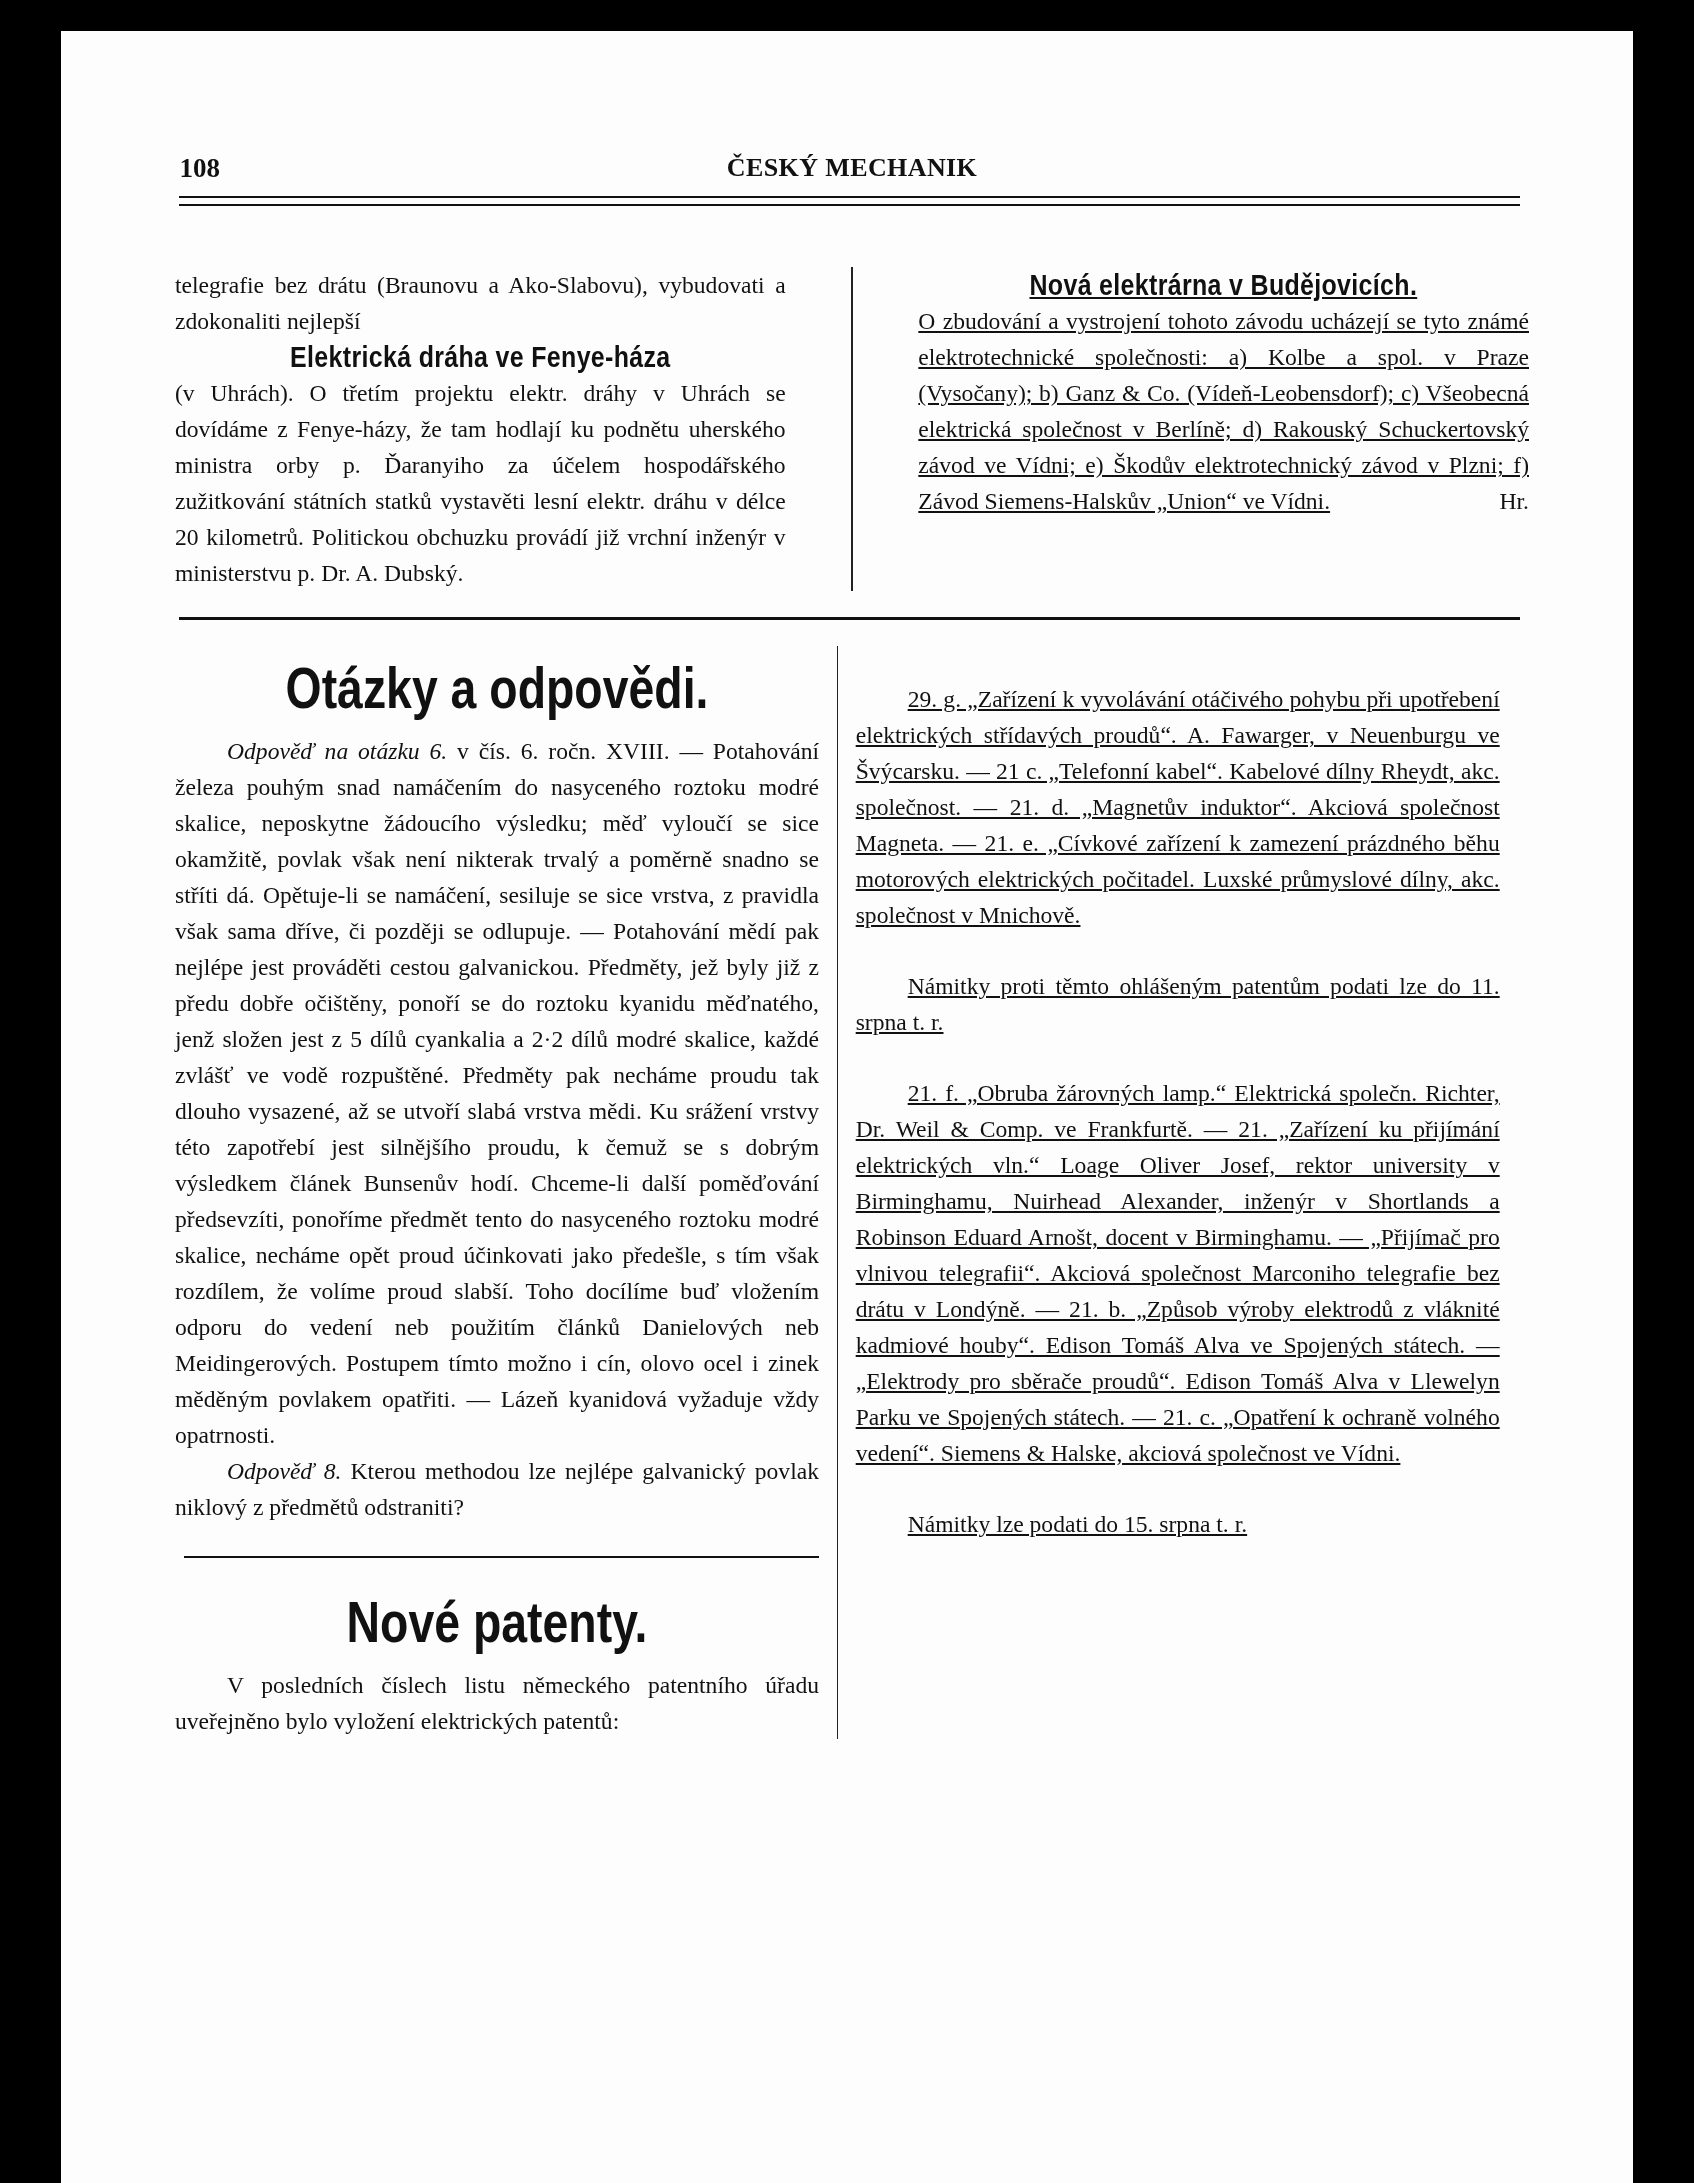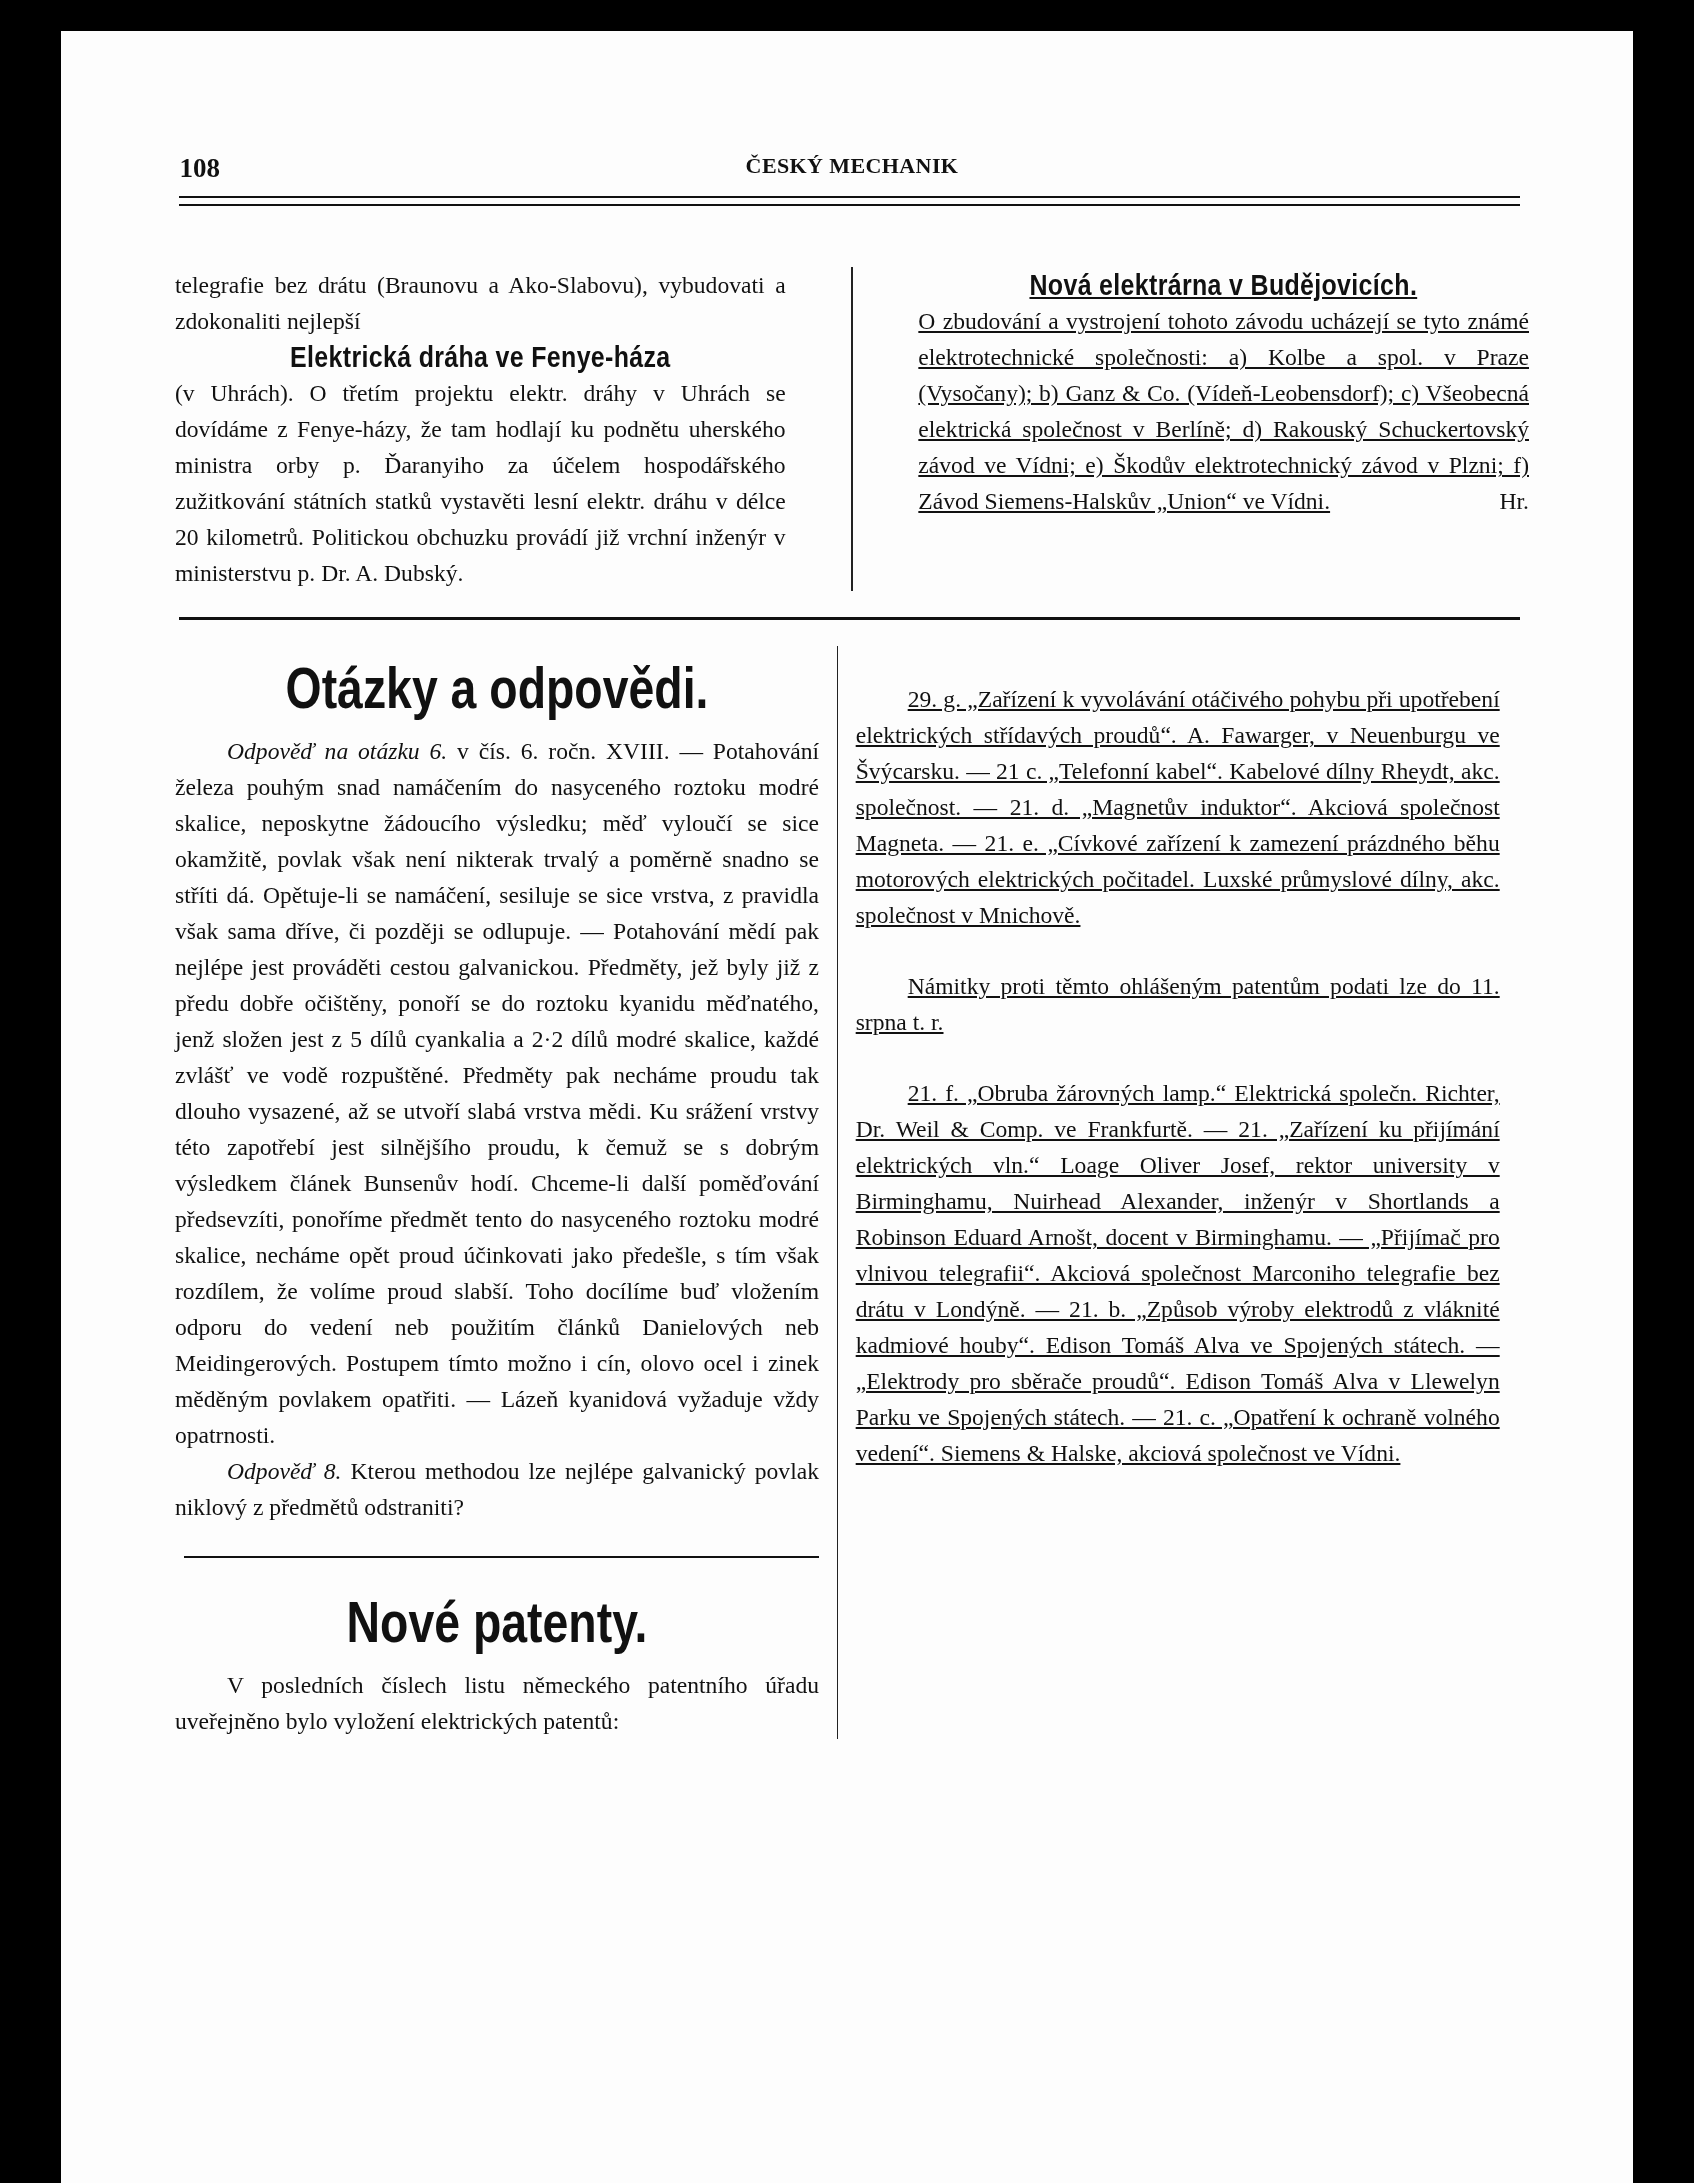--- a/index.html
+++ b/index.html
@@ -26,21 +26,21 @@
     position: relative;
     height: 48px;
   }
   .page-number {
     position: absolute; left: 4.4px; top: 8.7px;
     font-size: 27px; font-weight: bold;
   }
   .journal-title {
     position: absolute; left: 0; right: 0; top: 8.7px;
     text-align: center;
-    font-size: 22px; font-weight: bold; letter-spacing: 0.4px;
+    font-size: 26px; font-weight: bold; letter-spacing: 0.4px;
   }
   .rule-double {
     position: relative;
     margin-top: 4.4px;
     height: 6.1px;
     border-top: 2.2px solid #111;
     border-bottom: 2.2px solid #111;
     margin-left: 3.5px; margin-right: 8.7px;
   }
   .top-section {
@@ -150,18 +150,19 @@
       </div>
       <div class="vdivider"></div>
       <div class="col col-right">
         <div class="gap"></div>
         <p class="para indent">29. g. „Zařízení k vyvolávání otáčivého pohybu při upotřebení elektrických střídavých proudů“. A. Fawarger, v Neuenburgu ve Švýcarsku. — 21 c. „Telefonní kabel“. Kabelové dílny Rheydt, akc. společnost. — 21. d. „Magnetův induktor“. Akciová společnost Magneta. — 21. e. „Cívkové zařízení k zamezení prázdného běhu motorových elektrických počitadel. Luxské průmyslové dílny, akc. společnost v Mnichově.</p>
         <div class="gap"></div>
         <p class="para indent">Námitky proti těmto ohlášeným patentům podati lze do 11. srpna t. r.</p>
         <div class="gap"></div>
         <p class="para indent">21. f. „Obruba žárovných lamp.“ Elektrická společn. Richter, Dr. Weil &amp; Comp. ve Frankfurtě. — 21. „Zařízení ku přijímání elektrických vln.“ Loage Oliver Josef, rektor university v Birminghamu, Nuirhead Alexander, inženýr v Shortlands a Robinson Eduard Arnošt, docent v Birminghamu. — „Přijímač pro vlnivou telegrafii“. Akciová společnost Marconiho telegrafie bez drátu v Londýně. — 21. b. „Způsob výroby elektrodů z vláknité kadmiové houby“. Edison Tomáš Alva ve Spojených státech. — „Elektrody pro sběrače proudů“. Edison Tomáš Alva v Llewelyn Parku ve Spojených státech. — 21. c. „Opatření k ochraně volného vedení“. Siemens &amp; Halske, akciová společnost ve Vídni.</p>
         <div class="gap"></div>
+        <p class="para indent">Námitky lze podati do 15. srpna t. r.</p>
       </div>
     </div>
 
   </div>
 </div>
 
 
 </body></html>

